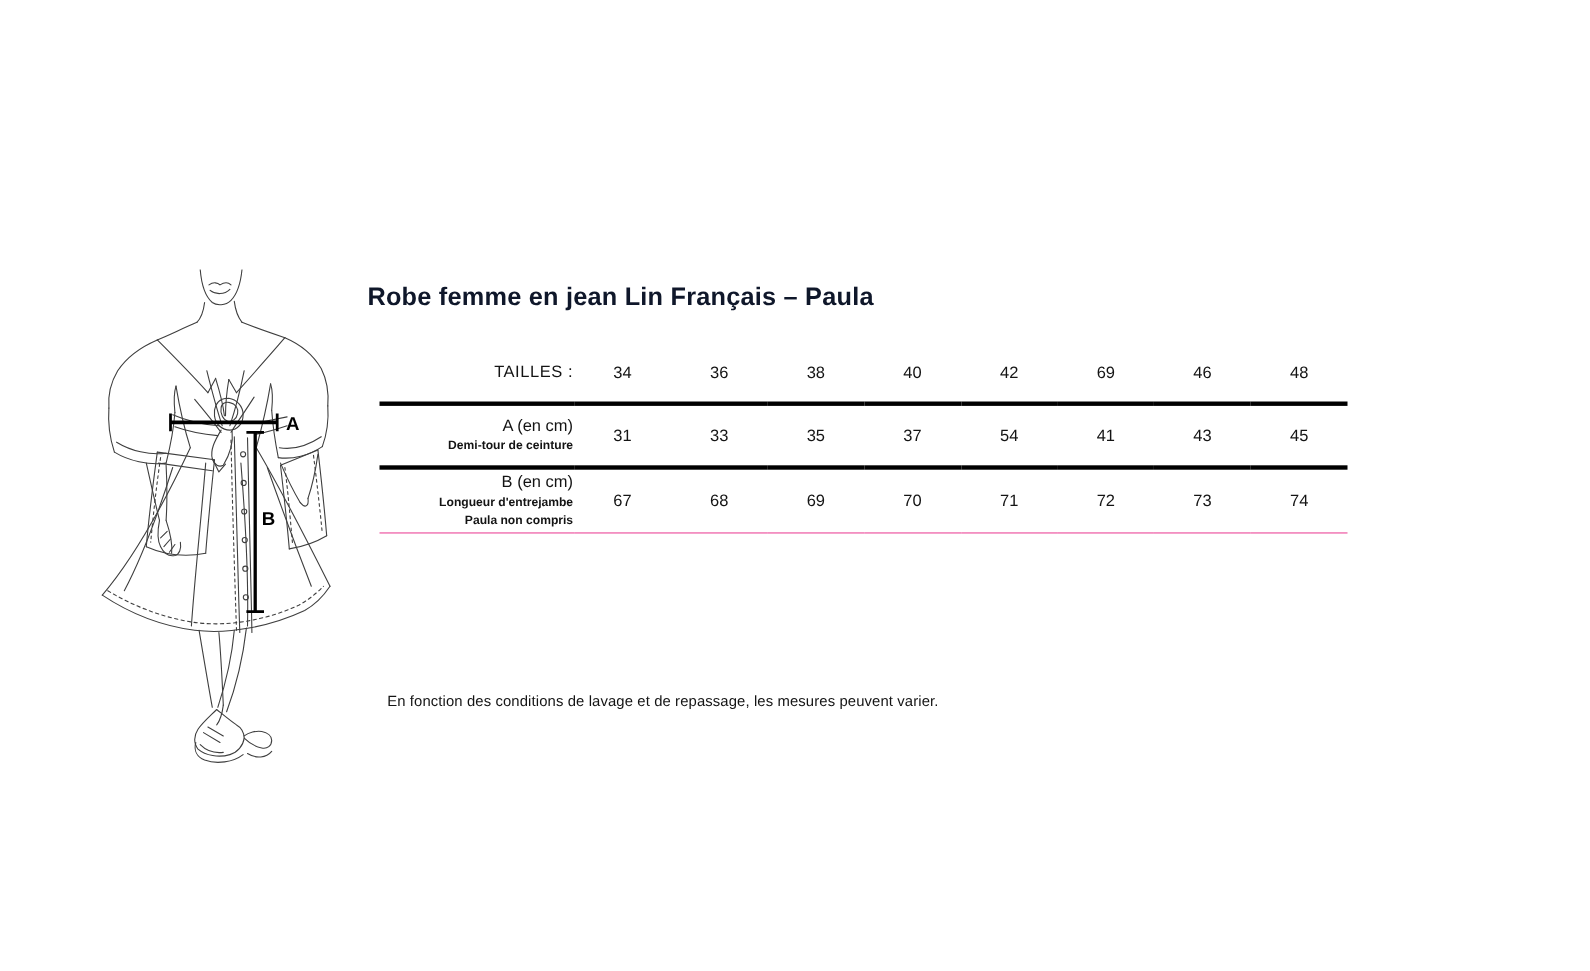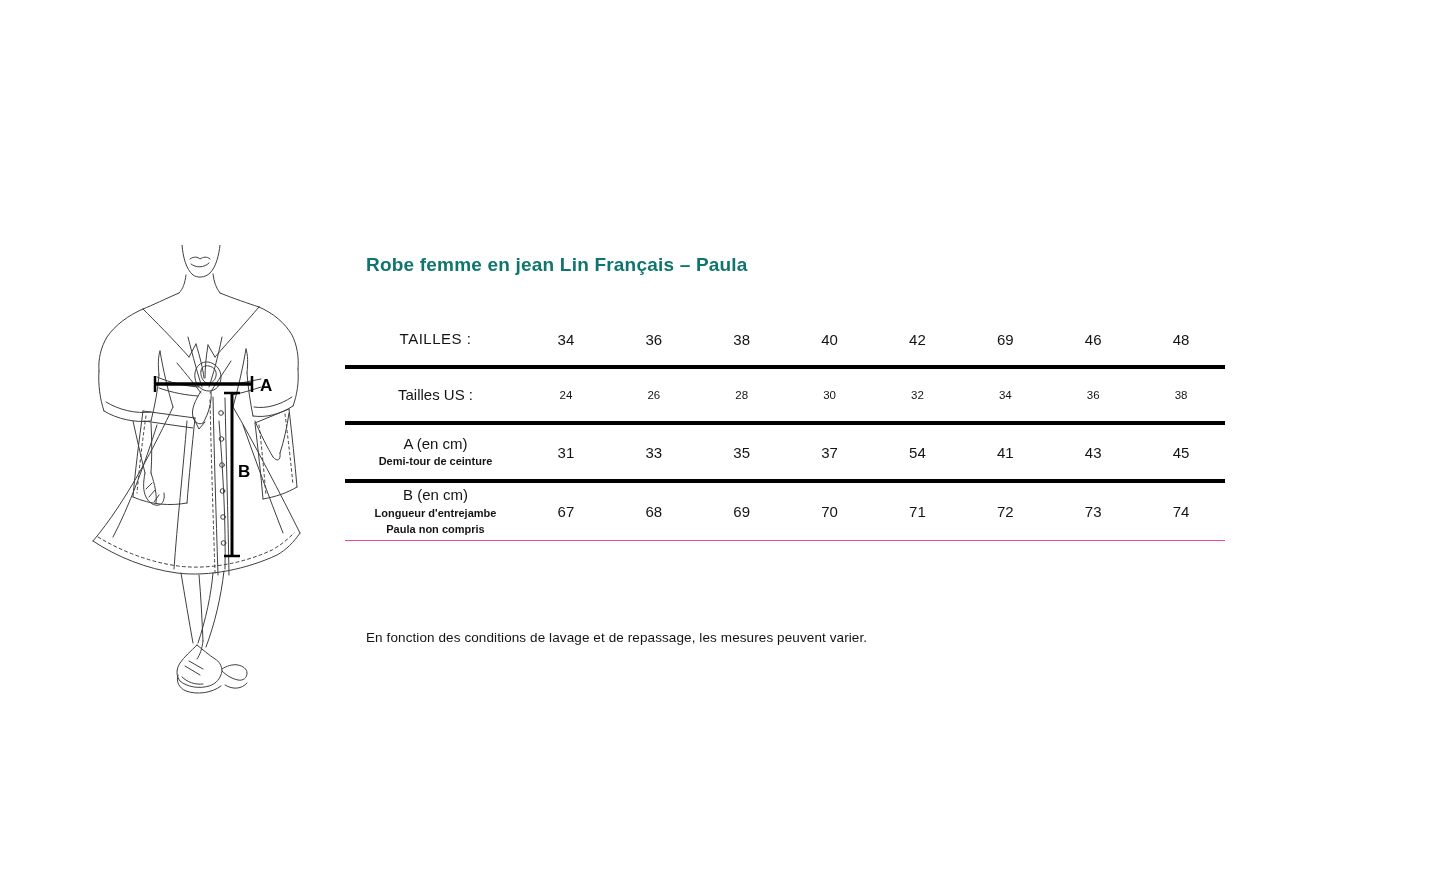--- a/index.html
+++ b/index.html
@@ -2,51 +2,51 @@
 <html><head>
 <meta charset="utf-8">
 <style>
   html,body { margin:0; padding:0; }
   body {
     width:1445px; height:883px; background:#ffffff; position:relative;
     font-family:"Liberation Sans","DejaVu Sans",sans-serif; color:#141414;
     overflow:hidden;
   }
   .title {
-    position:absolute; left:366px; top:241px;
-    font-size:19px; font-weight:700; letter-spacing:0.2px; color:#0f766e;
+    position:absolute; left:334px; top:241px;
+    font-size:23px; font-weight:700; letter-spacing:0.2px; color:#0f172a;
   }
   .sketch { position:absolute; left:85px; top:245px; width:225px; height:455px; }
 
   table.size-table {
     position:absolute; left:345px; top:314px; width:880px;
     border-collapse:collapse; table-layout:fixed;
   }
   table.size-table th {
-    width:171px; text-align:center; font-weight:400; padding-left:5px; vertical-align:middle;
+    width:171px; text-align:right; font-weight:400; padding-left:5px; vertical-align:middle;
   }
   table.size-table td { text-align:center; vertical-align:middle; font-size:15px; }
 
   tr.row-tailles > * { border-bottom:4px solid #000; height:49px; }
   tr.row-us      > * { border-bottom:4px solid #000; height:50px; }
   tr.row-a       > * { border-bottom:4px solid #000; height:52px; }
   tr.row-a2      > * { border-bottom:4px solid #000; height:49px; }
   tr.row-b       > * { border-bottom:1px solid #ec4899; height:55px; }
 
   tr.row-tailles th { font-size:14px; letter-spacing:0.5px; }
   tr.row-tailles td { font-size:15px; }
   tr.row-us th { font-size:11.5px; }
   tr.row-us td { font-size:11.5px; }
 
   .lbl-main { font-size:15px; line-height:1.25; }
   .lbl-sub  { font-size:11px; line-height:1.35; margin-top:1px;font-weight:bold; }
   tr.row-a2 .lbl-sub { font-size:13.5px; }
 
   .footnote {
-    position:absolute; left:366px; top:616px; font-size:13.5px; color:#141414;
+    position:absolute; left:352px; top:616px; font-size:13.5px; color:#141414;
     letter-spacing:0.1px;
   }
 </style>
 </head>
 <body>
 
 <svg class="sketch" viewBox="0 0 225 455" xmlns="http://www.w3.org/2000/svg">
   <g stroke="#3f3f3f" fill="none" stroke-width="1" stroke-linecap="round" stroke-linejoin="round">
 
     <path d="M97,0 C98,12 101,24 108,30 C112,33 120,33 125,28 C131,22 134,10 135,0"></path>
@@ -177,33 +177,20 @@
           <div class="lbl-main">TAILLES :</div>
         </th>
         <td>34</td>
         <td>36</td>
         <td>38</td>
         <td>40</td>
         <td>42</td>
         <td>69</td>
         <td>46</td>
         <td>48</td>
-      </tr>
-      <tr class="row-us">
-        <th>
-          <div class="lbl-main">Tailles US :</div>
-        </th>
-        <td>24</td>
-        <td>26</td>
-        <td>28</td>
-        <td>30</td>
-        <td>32</td>
-        <td>34</td>
-        <td>36</td>
-        <td>38</td>
       </tr>
       <tr class="row-a">
         <th>
           <div class="lbl-main">A (en cm)</div>
           <div class="lbl-sub">Demi-tour de ceinture</div>
         </th>
         <td>31</td>
         <td>33</td>
         <td>35</td>
         <td>37</td>

